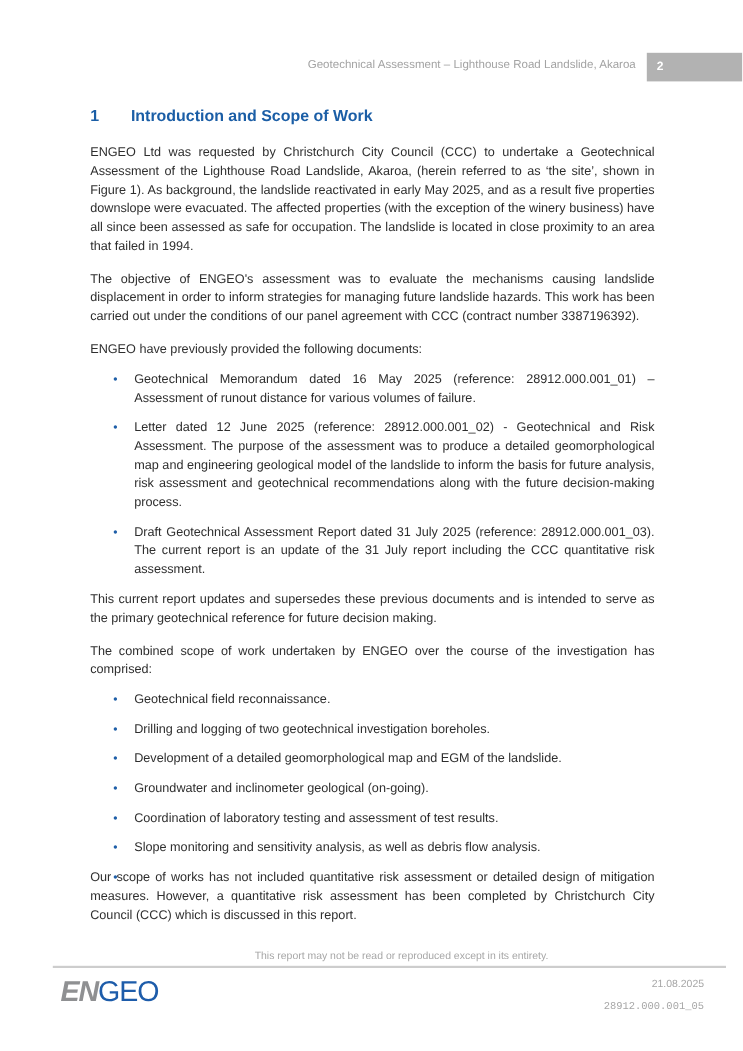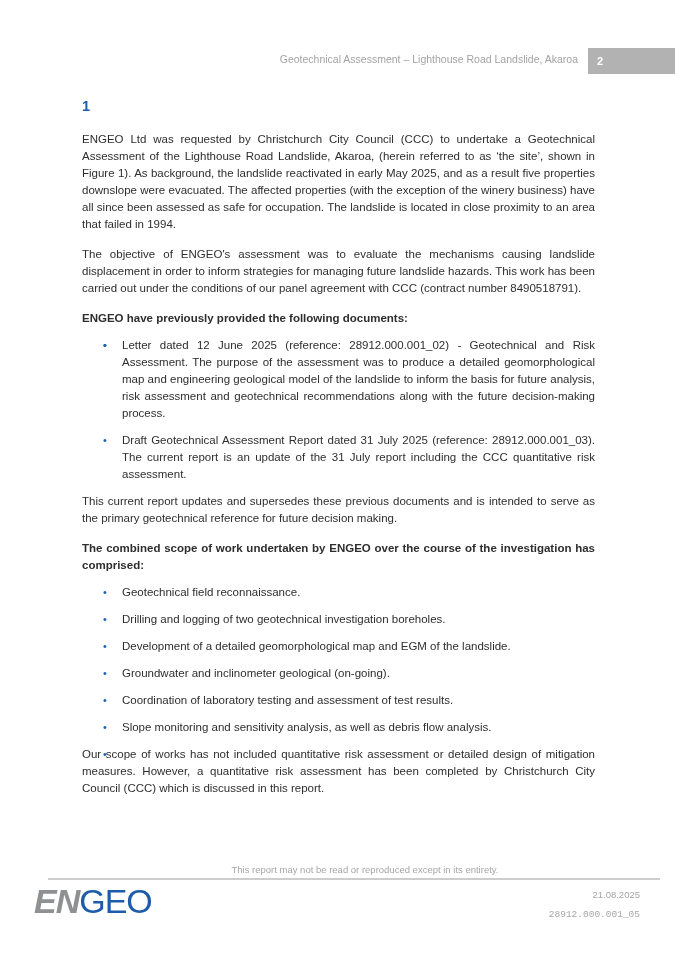--- a/index.html
+++ b/index.html
@@ -52,21 +52,21 @@
     display: flex;
     color: #1b5ea6;
     font-size: 14.5px;
     line-height: 18px;
     font-weight: bold;
     margin-bottom: 16px;
     text-align: left;
   }
   .section-heading .num { width: 37px; flex: 0 0 37px; }
   .main p { margin-bottom: 13px; }
-  .main p.tight { margin-bottom: 10px; font-weight: bold; }
+  .main p.tight { margin-bottom: 10px; }
 
   ul.blist {
     list-style: none;
     margin: 0 0 4px 0;
   }
   ul.blist li {
     position: relative;
     padding-left: 40px;
     margin-bottom: 10px;
   }
@@ -81,23 +81,23 @@
   
   .footer-divider {
     position: absolute;
     left: 48px;
     right: 15px;
     top: 878px;
     border-top: 2px solid #cdcdcd;
   }
   .logo {
     position: absolute;
-    left: 34px;
+    left: 55px;
     top: 883px;
-    font-size: 34px;
+    font-size: 26px;
     line-height: 36px;
     letter-spacing: -1px;
     white-space: nowrap;
   }
   .logo .en {
     color: #8f9092;
     font-weight: bold;
     font-style: italic;
   }
   .logo .geo {
@@ -130,29 +130,31 @@
 
   <div class="header-title">Geotechnical Assessment – Lighthouse Road Landslide, Akaroa</div>
   <div class="page-badge">
     <span>2</span>
   </div>
 
   <div class="main">
 
     <div class="section-heading">
       <span class="num">1</span>
+      <span>Introduction and Scope of Work</span>
     </div>
 
     <p>ENGEO Ltd was requested by Christchurch City Council (CCC) to undertake a Geotechnical Assessment of the Lighthouse Road Landslide, Akaroa, (herein referred to as ‘the site’, shown in Figure 1). As background, the landslide reactivated in early May 2025, and as a result five properties downslope were evacuated. The affected properties (with the exception of the winery business) have all since been assessed as safe for occupation. The landslide is located in close proximity to an area that failed in 1994.</p>
-    <p>The objective of ENGEO's assessment was to evaluate the mechanisms causing landslide displacement in order to inform strategies for managing future landslide hazards. This work has been carried out under the conditions of our panel agreement with CCC (contract number 8490518791).</p>
+    <p>The objective of ENGEO's assessment was to evaluate the mechanisms causing landslide displacement in order to inform strategies for managing future landslide hazards. This work has been carried out under the conditions of our panel agreement with CCC (contract number 3387196392).</p>
     <p class="tight">ENGEO have previously provided the following documents:</p>
 
     <ul class="blist">
       <li>
         <span class="bullet">•</span>
+        <span>Geotechnical Memorandum dated 16 May 2025 (reference: 28912.000.001_01) – Assessment of runout distance for various volumes of failure.</span>
       </li>
       <li>
         <span class="bullet">•</span>
         <span>Letter dated 12 June 2025 (reference: 28912.000.001_02) - Geotechnical and Risk Assessment. The purpose of the assessment was to produce a detailed geomorphological map and engineering geological model of the landslide to inform the basis for future analysis, risk assessment and geotechnical recommendations along with the future decision-making process.</span>
       </li>
       <li>
         <span class="bullet">•</span>
         <span>Draft Geotechnical Assessment Report dated 31 July 2025 (reference: 28912.000.001_03). The current report is an update of the 31 July report including the CCC quantitative risk assessment.</span>
       </li>
     </ul>

